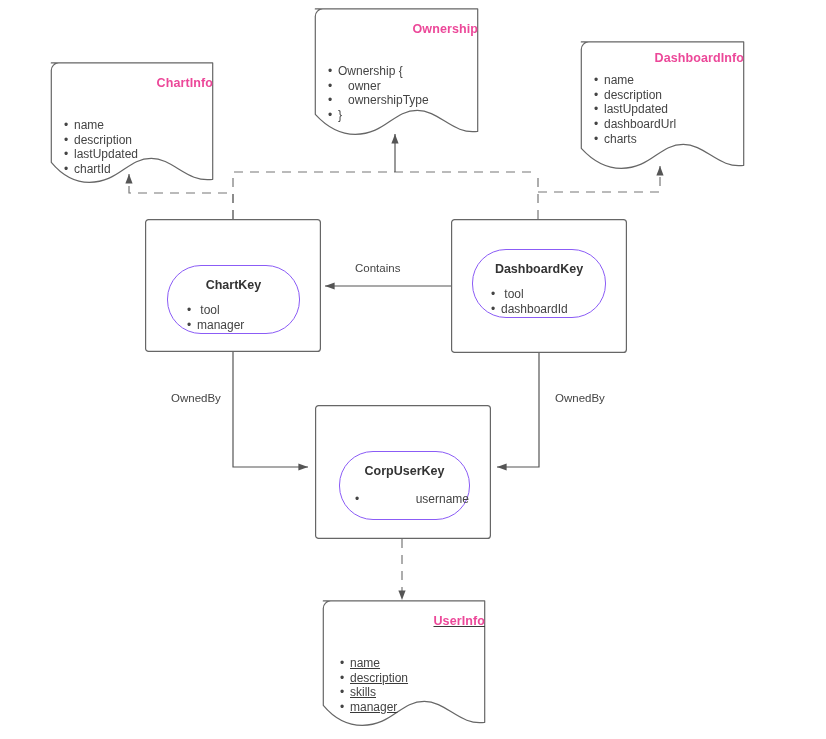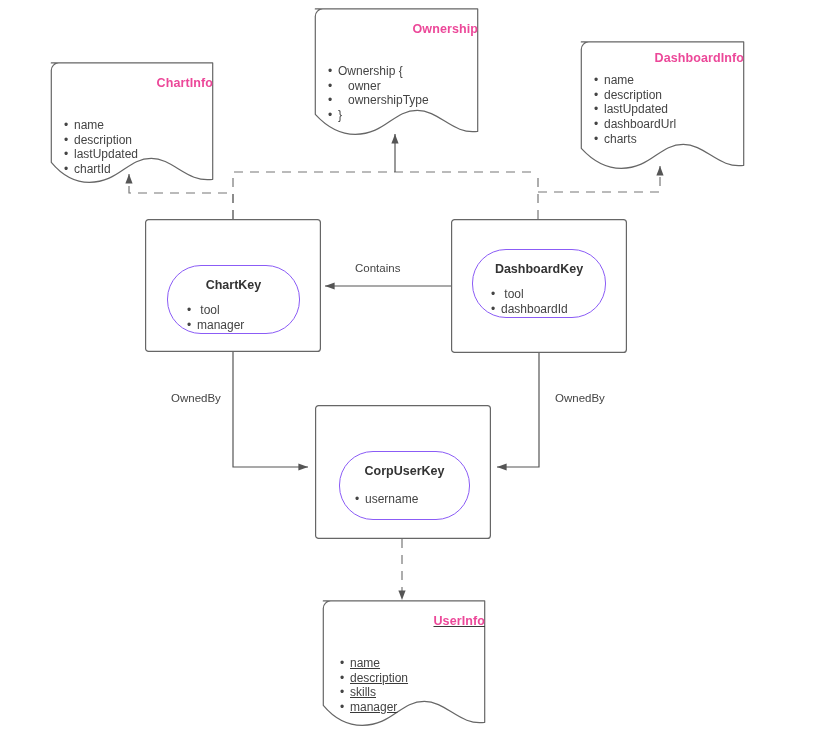--- a/index.html
+++ b/index.html
@@ -250,21 +250,21 @@
     </div>
   </div>
 
   <div class="node entity" style="left:315px; top:405px; width:176px; height:134px;">
     <svg class="node-svg" width="176" height="134" viewBox="0 0 176 134">
       <rect x="0.6" y="0.6" width="174.8" height="132.8" rx="3" ry="3" fill="#ffffff" stroke="#666666" stroke-width="1.2"></rect>
     </svg>
     <div class="node-content">
       <div class="keybox" style="left:24px; top:46px; width:131px; height:69px;">
         <div class="keybox-title">CorpUserKey</div>
-        <ul class="field-list" style="margin-top:14px; margin-left:14px;">
+        <ul class="field-list" style="margin-top:14px; margin-left:14px;text-align:right;">
           <li>username</li>
         </ul>
       </div>
     </div>
   </div>
 
   <div class="node doc" style="left:319px; top:600px; width:166px; height:127px;text-decoration:underline;">
     <svg class="node-svg" width="166" height="127" viewBox="0 0 166 127">
       <path d="M4,0.6 L165.4,0.6 L165.4,122
                C141,126 127,101 105,101

